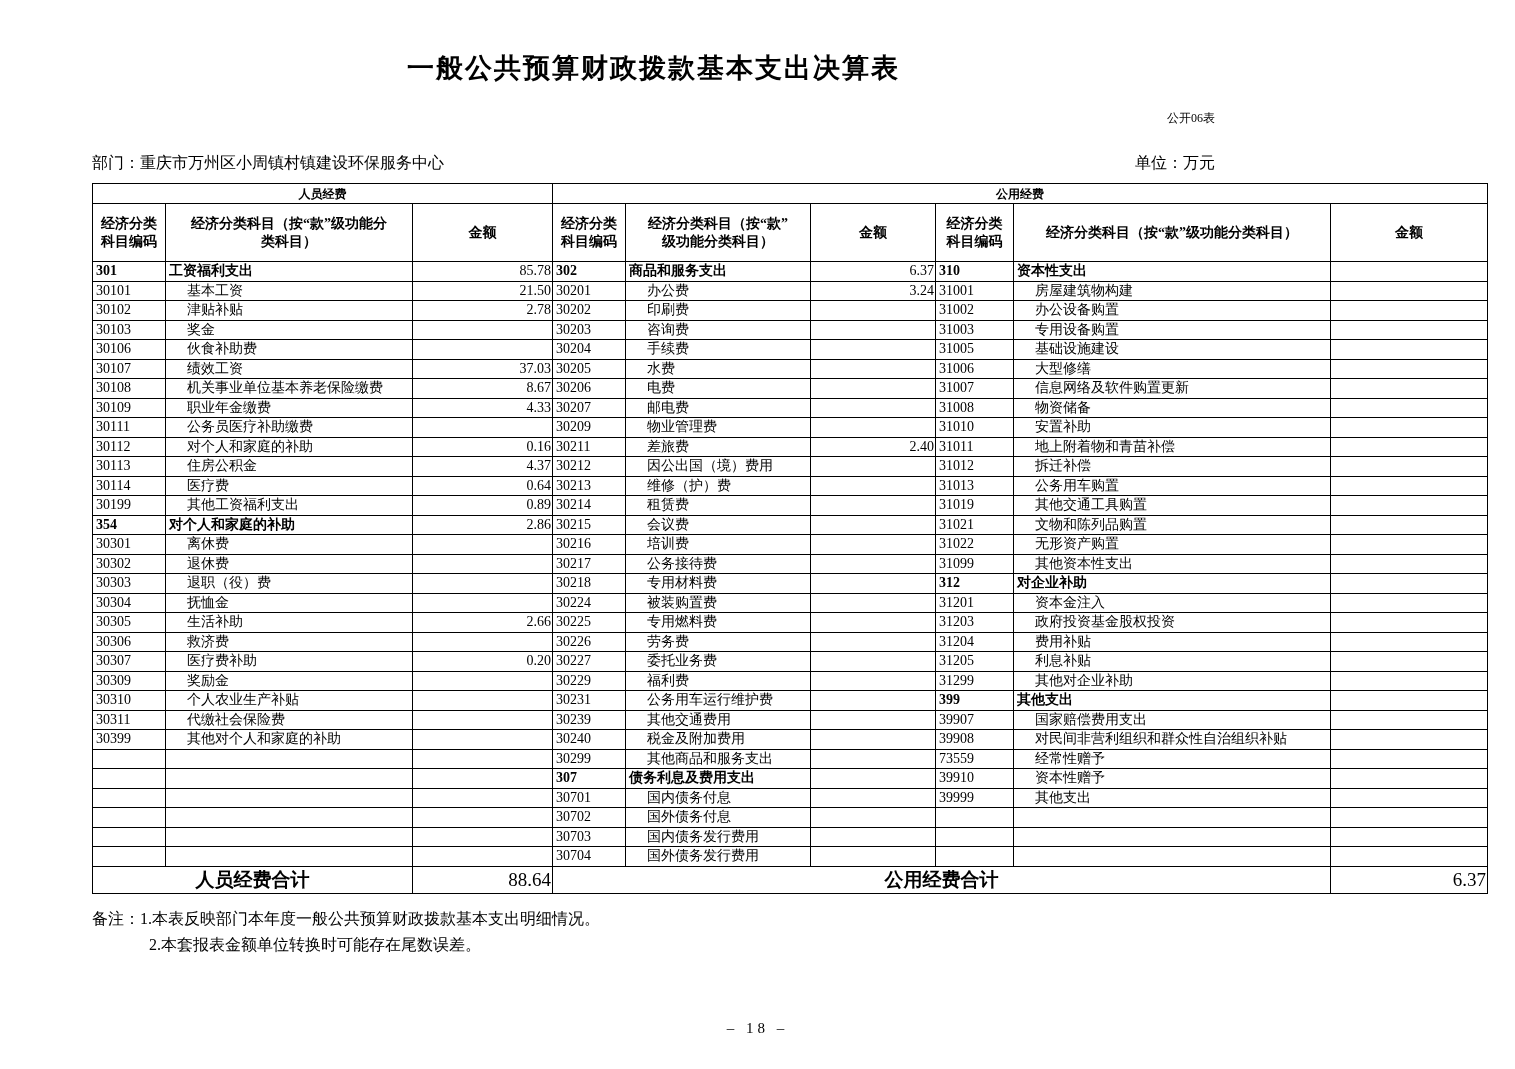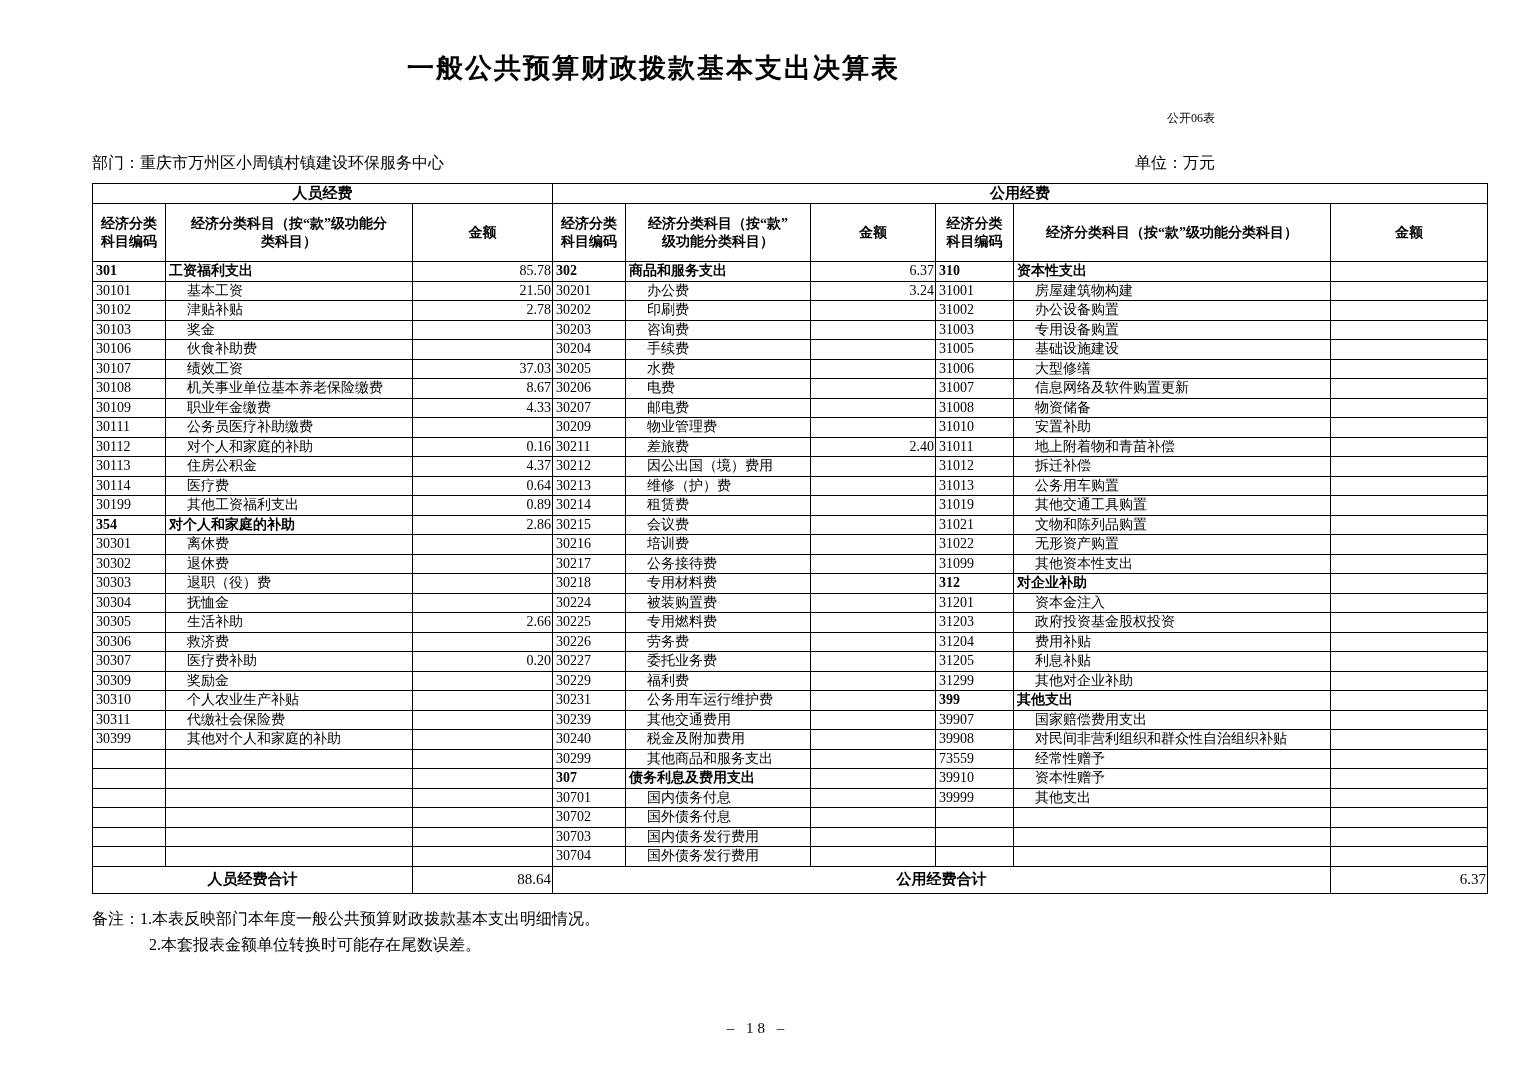--- a/index.html
+++ b/index.html
@@ -4,31 +4,31 @@
 <style>
   * { margin:0; padding:0; box-sizing:border-box; }
   html,body { width:1515px; height:1069px; background:#fff; overflow:hidden; }
   body { font-family:"Liberation Serif","DejaVu Serif",serif; color:#000; position:relative; }
   .page { width:1243px; height:1069px; padding:0 28px 0 92px; position:relative; }
   .title { text-align:center; font-size:27px; font-weight:bold; letter-spacing:2px; padding-top:50px; }
   .form-label { text-align:right; font-size:12px; margin-top:24px; }
   .meta-row { display:flex; justify-content:space-between; align-items:flex-end; font-size:16px; margin-top:26px; margin-bottom:9px;gap:16px; }
   table { border-collapse:collapse; table-layout:fixed; width:1395px; }
   td, th { border:1px solid #000; font-size:14px; vertical-align:middle; overflow:hidden; }
-  .grp-head td { height:20px; font-weight:bold; font-size:15px; text-align:center; }
+  .grp-head td { height:20px; font-weight:bold; font-size:12px; text-align:center; }
   .col-head td { height:58px; font-weight:bold; text-align:center; white-space:pre-line; line-height:1.25; padding:0 2px; }
   tbody tr { height:19.5px; }
   tbody td { white-space:nowrap; line-height:1; }
   .cell-code { padding-left:3px; text-align:left; }
   .cell-name { padding-left:3px; text-align:left; }
   .cell-name.sub { padding-left:21px; }
   .cell-amt { text-align:right; padding-right:1px; }
   .b { font-weight:bold; }
   .total-row { height:27px; }
-  .total-row td { font-size:15px; }
+  .total-row td { font-size:19px; }
   .total-label { font-weight:bold; text-align:center; }
   .notes { font-size:16px; margin-top:12px; line-height:1.65; }
   .notes .note-line2 { padding-left:57px; }
   .page-footer { position:absolute; top:1020px; left:0; width:1515px; text-align:center; font-size:15px; letter-spacing:4px; }
 </style>
 </head>
 <body>
 
 <div class="page">
   <div class="title">一般公共预算财政拨款基本支出决算表</div>

